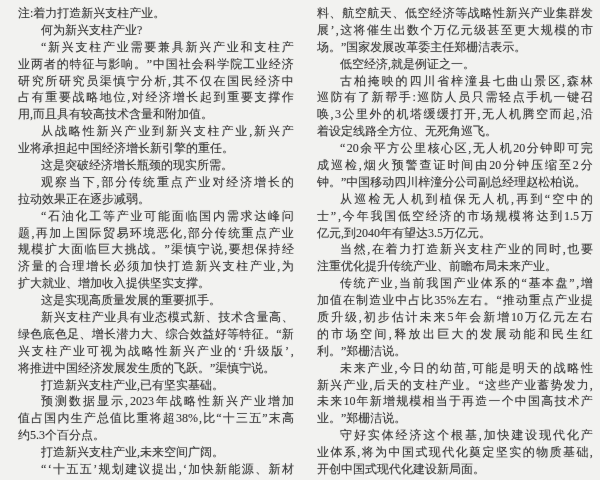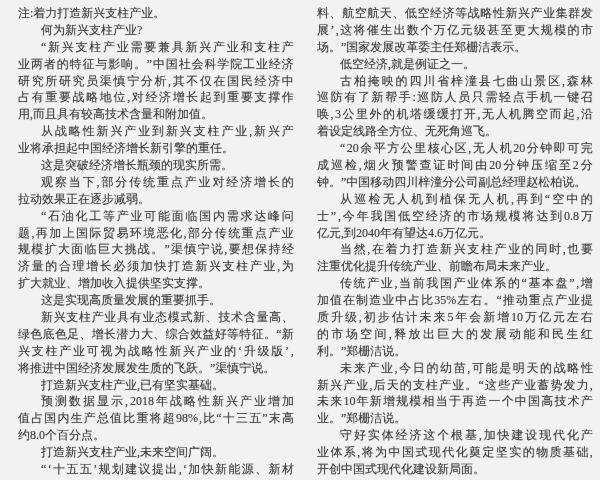--- a/index.html
+++ b/index.html
@@ -54,41 +54,41 @@
       <div class="line just"><span>题</span><span>,</span><span>再</span><span>加</span><span>上</span><span>国</span><span>际</span><span>贸</span><span>易</span><span>环</span><span>境</span><span>恶</span><span>化</span><span>,</span><span>部</span><span>分</span><span>传</span><span>统</span><span>重</span><span>点</span><span>产</span><span>业</span></div>
       <div class="line just"><span>规</span><span>模</span><span>扩</span><span>大</span><span>面</span><span>临</span><span>巨</span><span>大</span><span>挑</span><span>战</span><span>。</span><span>”</span><span>渠</span><span>慎</span><span>宁</span><span>说</span><span>,</span><span>要</span><span>想</span><span>保</span><span>持</span><span>经</span></div>
       <div class="line just"><span>济</span><span>量</span><span>的</span><span>合</span><span>理</span><span>增</span><span>长</span><span>必</span><span>须</span><span>加</span><span>快</span><span>打</span><span>造</span><span>新</span><span>兴</span><span>支</span><span>柱</span><span>产</span><span>业</span><span>,</span><span>为</span></div>
       <div class="line"><span>扩</span><span>大</span><span>就</span><span>业</span><span>、</span><span>增</span><span>加</span><span>收</span><span>入</span><span>提</span><span>供</span><span>坚</span><span>实</span><span>支</span><span>撑</span><span>。</span></div>
       <div class="line indent"><span>这</span><span>是</span><span>实</span><span>现</span><span>高</span><span>质</span><span>量</span><span>发</span><span>展</span><span>的</span><span>重</span><span>要</span><span>抓</span><span>手</span><span>。</span></div>
       <div class="line indent just"><span>新</span><span>兴</span><span>支</span><span>柱</span><span>产</span><span>业</span><span>具</span><span>有</span><span>业</span><span>态</span><span>模</span><span>式</span><span>新</span><span>、</span><span>技</span><span>术</span><span>含</span><span>量</span><span>高</span><span>、</span></div>
       <div class="line just"><span>绿</span><span>色</span><span>底</span><span>色</span><span>足</span><span>、</span><span>增</span><span>长</span><span>潜</span><span>力</span><span>大</span><span>、</span><span>综</span><span>合</span><span>效</span><span>益</span><span>好</span><span>等</span><span>特</span><span>征</span><span>。</span><span>“</span><span>新</span></div>
       <div class="line just"><span>兴</span><span>支</span><span>柱</span><span>产</span><span>业</span><span>可</span><span>视</span><span>为</span><span>战</span><span>略</span><span>性</span><span>新</span><span>兴</span><span>产</span><span>业</span><span>的</span><span>‘</span><span>升</span><span>级</span><span>版</span><span>’</span><span>,</span></div>
       <div class="line"><span>将</span><span>推</span><span>进</span><span>中</span><span>国</span><span>经</span><span>济</span><span>发</span><span>展</span><span>发</span><span>生</span><span>质</span><span>的</span><span>飞</span><span>跃</span><span>。</span><span>”</span><span>渠</span><span>慎</span><span>宁</span><span>说</span><span>。</span></div>
       <div class="line indent"><span>打</span><span>造</span><span>新</span><span>兴</span><span>支</span><span>柱</span><span>产</span><span>业</span><span>,</span><span>已</span><span>有</span><span>坚</span><span>实</span><span>基</span><span>础</span><span>。</span></div>
-      <div class="line indent just"><span>预</span><span>测</span><span>数</span><span>据</span><span>显</span><span>示</span><span>,</span><span>2018</span><span>年</span><span>战</span><span>略</span><span>性</span><span>新</span><span>兴</span><span>产</span><span>业</span><span>增</span><span>加</span></div>
-      <div class="line just"><span>值</span><span>占</span><span>国</span><span>内</span><span>生</span><span>产</span><span>总</span><span>值</span><span>比</span><span>重</span><span>将</span><span>超</span><span>98%</span><span>,</span><span>比</span><span>“</span><span>十</span><span>三</span><span>五</span><span>”</span><span>末</span><span>高</span></div>
-      <div class="line"><span>约</span><span>8.0</span><span>个</span><span>百</span><span>分</span><span>点</span><span>。</span></div>
+      <div class="line indent just"><span>预</span><span>测</span><span>数</span><span>据</span><span>显</span><span>示</span><span>,</span><span>2023</span><span>年</span><span>战</span><span>略</span><span>性</span><span>新</span><span>兴</span><span>产</span><span>业</span><span>增</span><span>加</span></div>
+      <div class="line just"><span>值</span><span>占</span><span>国</span><span>内</span><span>生</span><span>产</span><span>总</span><span>值</span><span>比</span><span>重</span><span>将</span><span>超</span><span>38%</span><span>,</span><span>比</span><span>“</span><span>十</span><span>三</span><span>五</span><span>”</span><span>末</span><span>高</span></div>
+      <div class="line"><span>约</span><span>5.3</span><span>个</span><span>百</span><span>分</span><span>点</span><span>。</span></div>
       <div class="line indent"><span>打</span><span>造</span><span>新</span><span>兴</span><span>支</span><span>柱</span><span>产</span><span>业</span><span>,</span><span>未</span><span>来</span><span>空</span><span>间</span><span>广</span><span>阔</span><span>。</span></div>
       <div class="line indent just"><span>“</span><span>‘</span><span>十</span><span>五</span><span>五</span><span>’</span><span>规</span><span>划</span><span>建</span><span>议</span><span>提</span><span>出</span><span>,</span><span>‘</span><span>加</span><span>快</span><span>新</span><span>能</span><span>源</span><span>、</span><span>新</span><span>材</span></div>
     </div>
   <div class="col col-right">
       <div class="line just"><span>料</span><span>、</span><span>航</span><span>空</span><span>航</span><span>天</span><span>、</span><span>低</span><span>空</span><span>经</span><span>济</span><span>等</span><span>战</span><span>略</span><span>性</span><span>新</span><span>兴</span><span>产</span><span>业</span><span>集</span><span>群</span><span>发</span></div>
       <div class="line just"><span>展</span><span>’</span><span>,</span><span>这</span><span>将</span><span>催</span><span>生</span><span>出</span><span>数</span><span>个</span><span>万</span><span>亿</span><span>元</span><span>级</span><span>甚</span><span>至</span><span>更</span><span>大</span><span>规</span><span>模</span><span>的</span><span>市</span></div>
       <div class="line"><span>场</span><span>。</span><span>”</span><span>国</span><span>家</span><span>发</span><span>展</span><span>改</span><span>革</span><span>委</span><span>主</span><span>任</span><span>郑</span><span>栅</span><span>洁</span><span>表</span><span>示</span><span>。</span></div>
       <div class="line indent"><span>低</span><span>空</span><span>经</span><span>济</span><span>,</span><span>就</span><span>是</span><span>例</span><span>证</span><span>之</span><span>一</span><span>。</span></div>
       <div class="line indent just"><span>古</span><span>柏</span><span>掩</span><span>映</span><span>的</span><span>四</span><span>川</span><span>省</span><span>梓</span><span>潼</span><span>县</span><span>七</span><span>曲</span><span>山</span><span>景</span><span>区</span><span>,</span><span>森</span><span>林</span></div>
       <div class="line just"><span>巡</span><span>防</span><span>有</span><span>了</span><span>新</span><span>帮</span><span>手</span><span>:</span><span>巡</span><span>防</span><span>人</span><span>员</span><span>只</span><span>需</span><span>轻</span><span>点</span><span>手</span><span>机</span><span>一</span><span>键</span><span>召</span></div>
       <div class="line just"><span>唤</span><span>,</span><span>3</span><span>公</span><span>里</span><span>外</span><span>的</span><span>机</span><span>塔</span><span>缓</span><span>缓</span><span>打</span><span>开</span><span>,</span><span>无</span><span>人</span><span>机</span><span>腾</span><span>空</span><span>而</span><span>起</span><span>,</span><span>沿</span></div>
       <div class="line"><span>着</span><span>设</span><span>定</span><span>线</span><span>路</span><span>全</span><span>方</span><span>位</span><span>、</span><span>无</span><span>死</span><span>角</span><span>巡</span><span>飞</span><span>。</span></div>
       <div class="line indent just"><span>“</span><span>20</span><span>余</span><span>平</span><span>方</span><span>公</span><span>里</span><span>核</span><span>心</span><span>区</span><span>,</span><span>无</span><span>人</span><span>机</span><span>20</span><span>分</span><span>钟</span><span>即</span><span>可</span><span>完</span></div>
       <div class="line just"><span>成</span><span>巡</span><span>检</span><span>,</span><span>烟</span><span>火</span><span>预</span><span>警</span><span>查</span><span>证</span><span>时</span><span>间</span><span>由</span><span>20</span><span>分</span><span>钟</span><span>压</span><span>缩</span><span>至</span><span>2</span><span>分</span></div>
       <div class="line"><span>钟</span><span>。</span><span>”</span><span>中</span><span>国</span><span>移</span><span>动</span><span>四</span><span>川</span><span>梓</span><span>潼</span><span>分</span><span>公</span><span>司</span><span>副</span><span>总</span><span>经</span><span>理</span><span>赵</span><span>松</span><span>柏</span><span>说</span><span>。</span></div>
       <div class="line indent just"><span>从</span><span>巡</span><span>检</span><span>无</span><span>人</span><span>机</span><span>到</span><span>植</span><span>保</span><span>无</span><span>人</span><span>机</span><span>,</span><span>再</span><span>到</span><span>“</span><span>空</span><span>中</span><span>的</span></div>
-      <div class="line just"><span>士</span><span>”</span><span>,</span><span>今</span><span>年</span><span>我</span><span>国</span><span>低</span><span>空</span><span>经</span><span>济</span><span>的</span><span>市</span><span>场</span><span>规</span><span>模</span><span>将</span><span>达</span><span>到</span><span>0.8</span><span>万</span></div>
-      <div class="line"><span>亿</span><span>元</span><span>,</span><span>到</span><span>2040</span><span>年</span><span>有</span><span>望</span><span>达</span><span>4.6</span><span>万</span><span>亿</span><span>元</span><span>。</span></div>
+      <div class="line just"><span>士</span><span>”</span><span>,</span><span>今</span><span>年</span><span>我</span><span>国</span><span>低</span><span>空</span><span>经</span><span>济</span><span>的</span><span>市</span><span>场</span><span>规</span><span>模</span><span>将</span><span>达</span><span>到</span><span>1.5</span><span>万</span></div>
+      <div class="line"><span>亿</span><span>元</span><span>,</span><span>到</span><span>2040</span><span>年</span><span>有</span><span>望</span><span>达</span><span>3.5</span><span>万</span><span>亿</span><span>元</span><span>。</span></div>
       <div class="line indent just"><span>当</span><span>然</span><span>,</span><span>在</span><span>着</span><span>力</span><span>打</span><span>造</span><span>新</span><span>兴</span><span>支</span><span>柱</span><span>产</span><span>业</span><span>的</span><span>同</span><span>时</span><span>,</span><span>也</span><span>要</span></div>
       <div class="line"><span>注</span><span>重</span><span>优</span><span>化</span><span>提</span><span>升</span><span>传</span><span>统</span><span>产</span><span>业</span><span>、</span><span>前</span><span>瞻</span><span>布</span><span>局</span><span>未</span><span>来</span><span>产</span><span>业</span><span>。</span></div>
       <div class="line indent just"><span>传</span><span>统</span><span>产</span><span>业</span><span>,</span><span>当</span><span>前</span><span>我</span><span>国</span><span>产</span><span>业</span><span>体</span><span>系</span><span>的</span><span>“</span><span>基</span><span>本</span><span>盘</span><span>”</span><span>,</span><span>增</span></div>
       <div class="line just"><span>加</span><span>值</span><span>在</span><span>制</span><span>造</span><span>业</span><span>中</span><span>占</span><span>比</span><span>35%</span><span>左</span><span>右</span><span>。</span><span>“</span><span>推</span><span>动</span><span>重</span><span>点</span><span>产</span><span>业</span><span>提</span></div>
       <div class="line just"><span>质</span><span>升</span><span>级</span><span>,</span><span>初</span><span>步</span><span>估</span><span>计</span><span>未</span><span>来</span><span>5</span><span>年</span><span>会</span><span>新</span><span>增</span><span>10</span><span>万</span><span>亿</span><span>元</span><span>左</span><span>右</span></div>
       <div class="line just"><span>的</span><span>市</span><span>场</span><span>空</span><span>间</span><span>,</span><span>释</span><span>放</span><span>出</span><span>巨</span><span>大</span><span>的</span><span>发</span><span>展</span><span>动</span><span>能</span><span>和</span><span>民</span><span>生</span><span>红</span></div>
       <div class="line"><span>利</span><span>。</span><span>”</span><span>郑</span><span>栅</span><span>洁</span><span>说</span><span>。</span></div>
       <div class="line indent just"><span>未</span><span>来</span><span>产</span><span>业</span><span>,</span><span>今</span><span>日</span><span>的</span><span>幼</span><span>苗</span><span>,</span><span>可</span><span>能</span><span>是</span><span>明</span><span>天</span><span>的</span><span>战</span><span>略</span><span>性</span></div>
       <div class="line just"><span>新</span><span>兴</span><span>产</span><span>业</span><span>,</span><span>后</span><span>天</span><span>的</span><span>支</span><span>柱</span><span>产</span><span>业</span><span>。</span><span>“</span><span>这</span><span>些</span><span>产</span><span>业</span><span>蓄</span><span>势</span><span>发</span><span>力</span><span>,</span></div>
       <div class="line just"><span>未</span><span>来</span><span>10</span><span>年</span><span>新</span><span>增</span><span>规</span><span>模</span><span>相</span><span>当</span><span>于</span><span>再</span><span>造</span><span>一</span><span>个</span><span>中</span><span>国</span><span>高</span><span>技</span><span>术</span><span>产</span></div>

